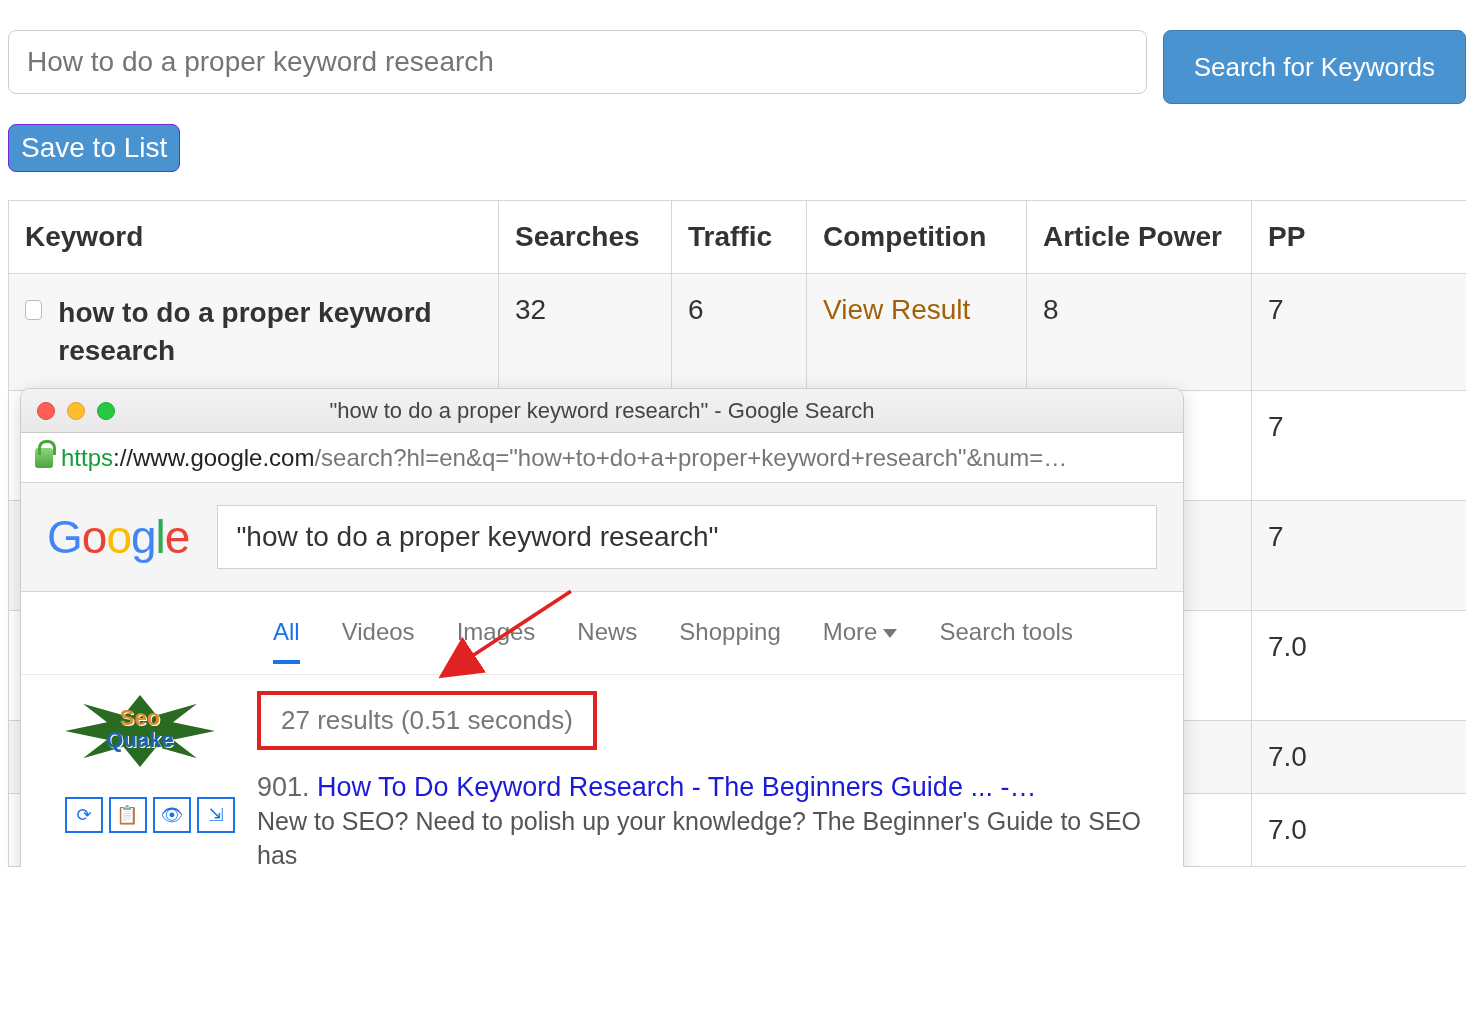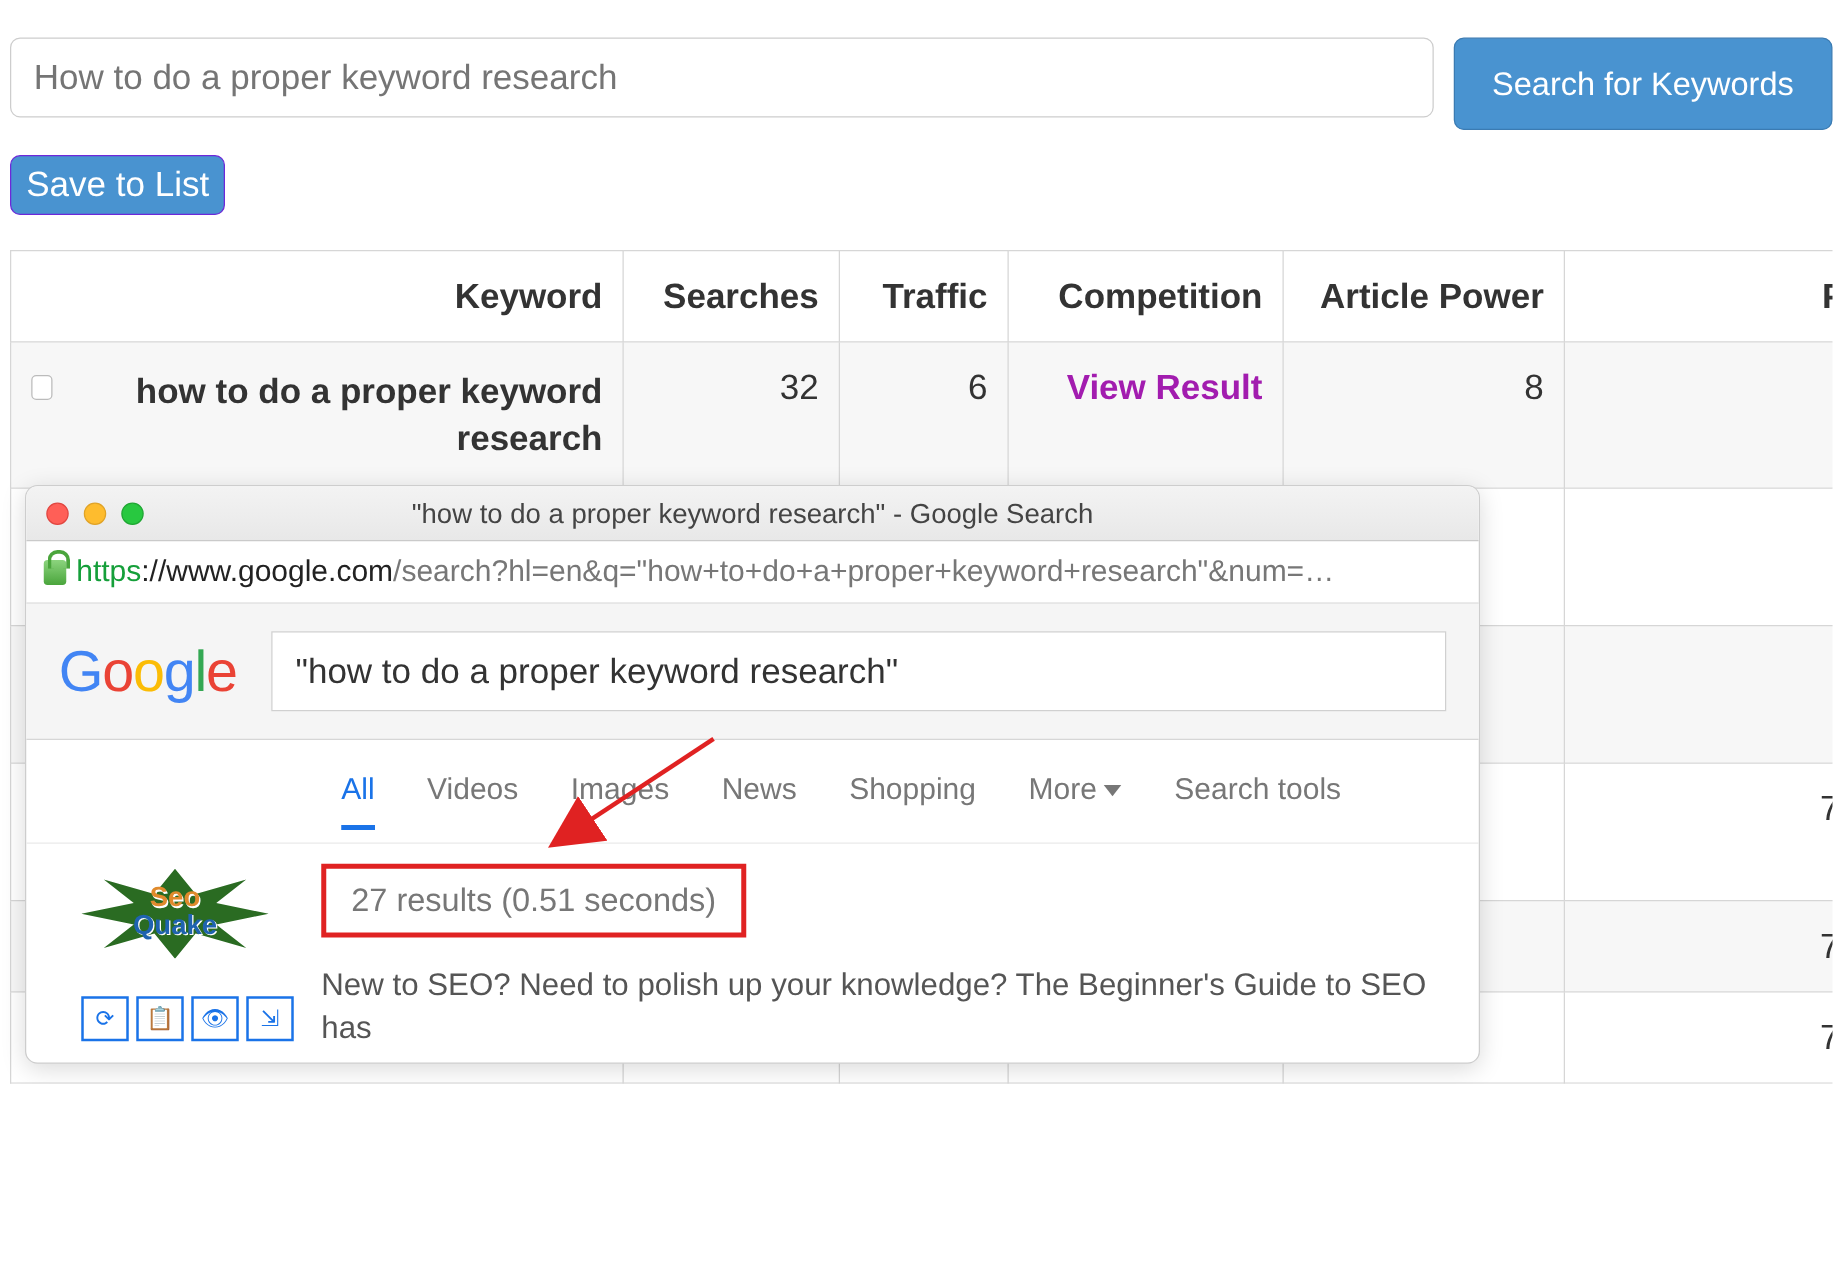--- a/index.html
+++ b/index.html
@@ -53,21 +53,21 @@
       width: 1458px;
       overflow: hidden;
     }
     table.kw {
       border-collapse: collapse;
       width: 1500px;
       table-layout: fixed;
     }
     table.kw th, table.kw td {
       border: 1px solid #d6d6d6;
-      text-align: right;
+      text-align: left;
       vertical-align: top;
       margin-top: 30px;
     }
     table.kw th {
       font-weight: 700;
       font-size: 28px;
       padding: 20px 16px;
       background: #ffffff;
       color: #333;
     }
@@ -86,21 +86,21 @@
     .col-pp { width: 260px; }
     .kw-cell { display: flex; align-items: flex-start; gap: 16px; }
     .kw-check {
       width: 20px; height: 20px;
       margin-top: 6px;
       border: 1px solid #bbb;
       border-radius: 4px;
       background: #fff;
     }
     .kw-text { font-weight: 700; line-height: 1.35; color: #333; }
-    .link { color: #a21caf; cursor: pointer; font-weight: bold; }
+    .link { color: #a16207; cursor: pointer; }
 
     
     .browser {
       position: absolute;
       left: 20px;
       top: 388px;
       width: 1164px;
       background: #ffffff;
       border: 1px solid #cdcdcd;
       border-radius: 10px;
@@ -367,20 +367,24 @@
       <div class="sq-icons">
         <div class="sqi">⟳</div>
         <div class="sqi">📋</div>
         <div class="sqi">👁</div>
         <div class="sqi">⇲</div>
       </div>
     </div>
     <div class="right-col">
       <div class="stats-box">27 results (0.51 seconds)</div>
       <div class="result">
+        <div>
+          <span class="rnum">901.</span>
+          <span class="rtitle">How To Do Keyword Research - The Beginners Guide ... -…</span>
+        </div>
         <div class="rsnip">New to SEO? Need to polish up your knowledge? The Beginner's Guide to SEO has</div>
       </div>
     </div>
   </div>
 </div>
 
 
 <svg class="arrow" viewBox="0 0 220 140">
   <defs>
     <marker id="ah" markerWidth="14" markerHeight="14" refX="4" refY="6" orient="auto">

